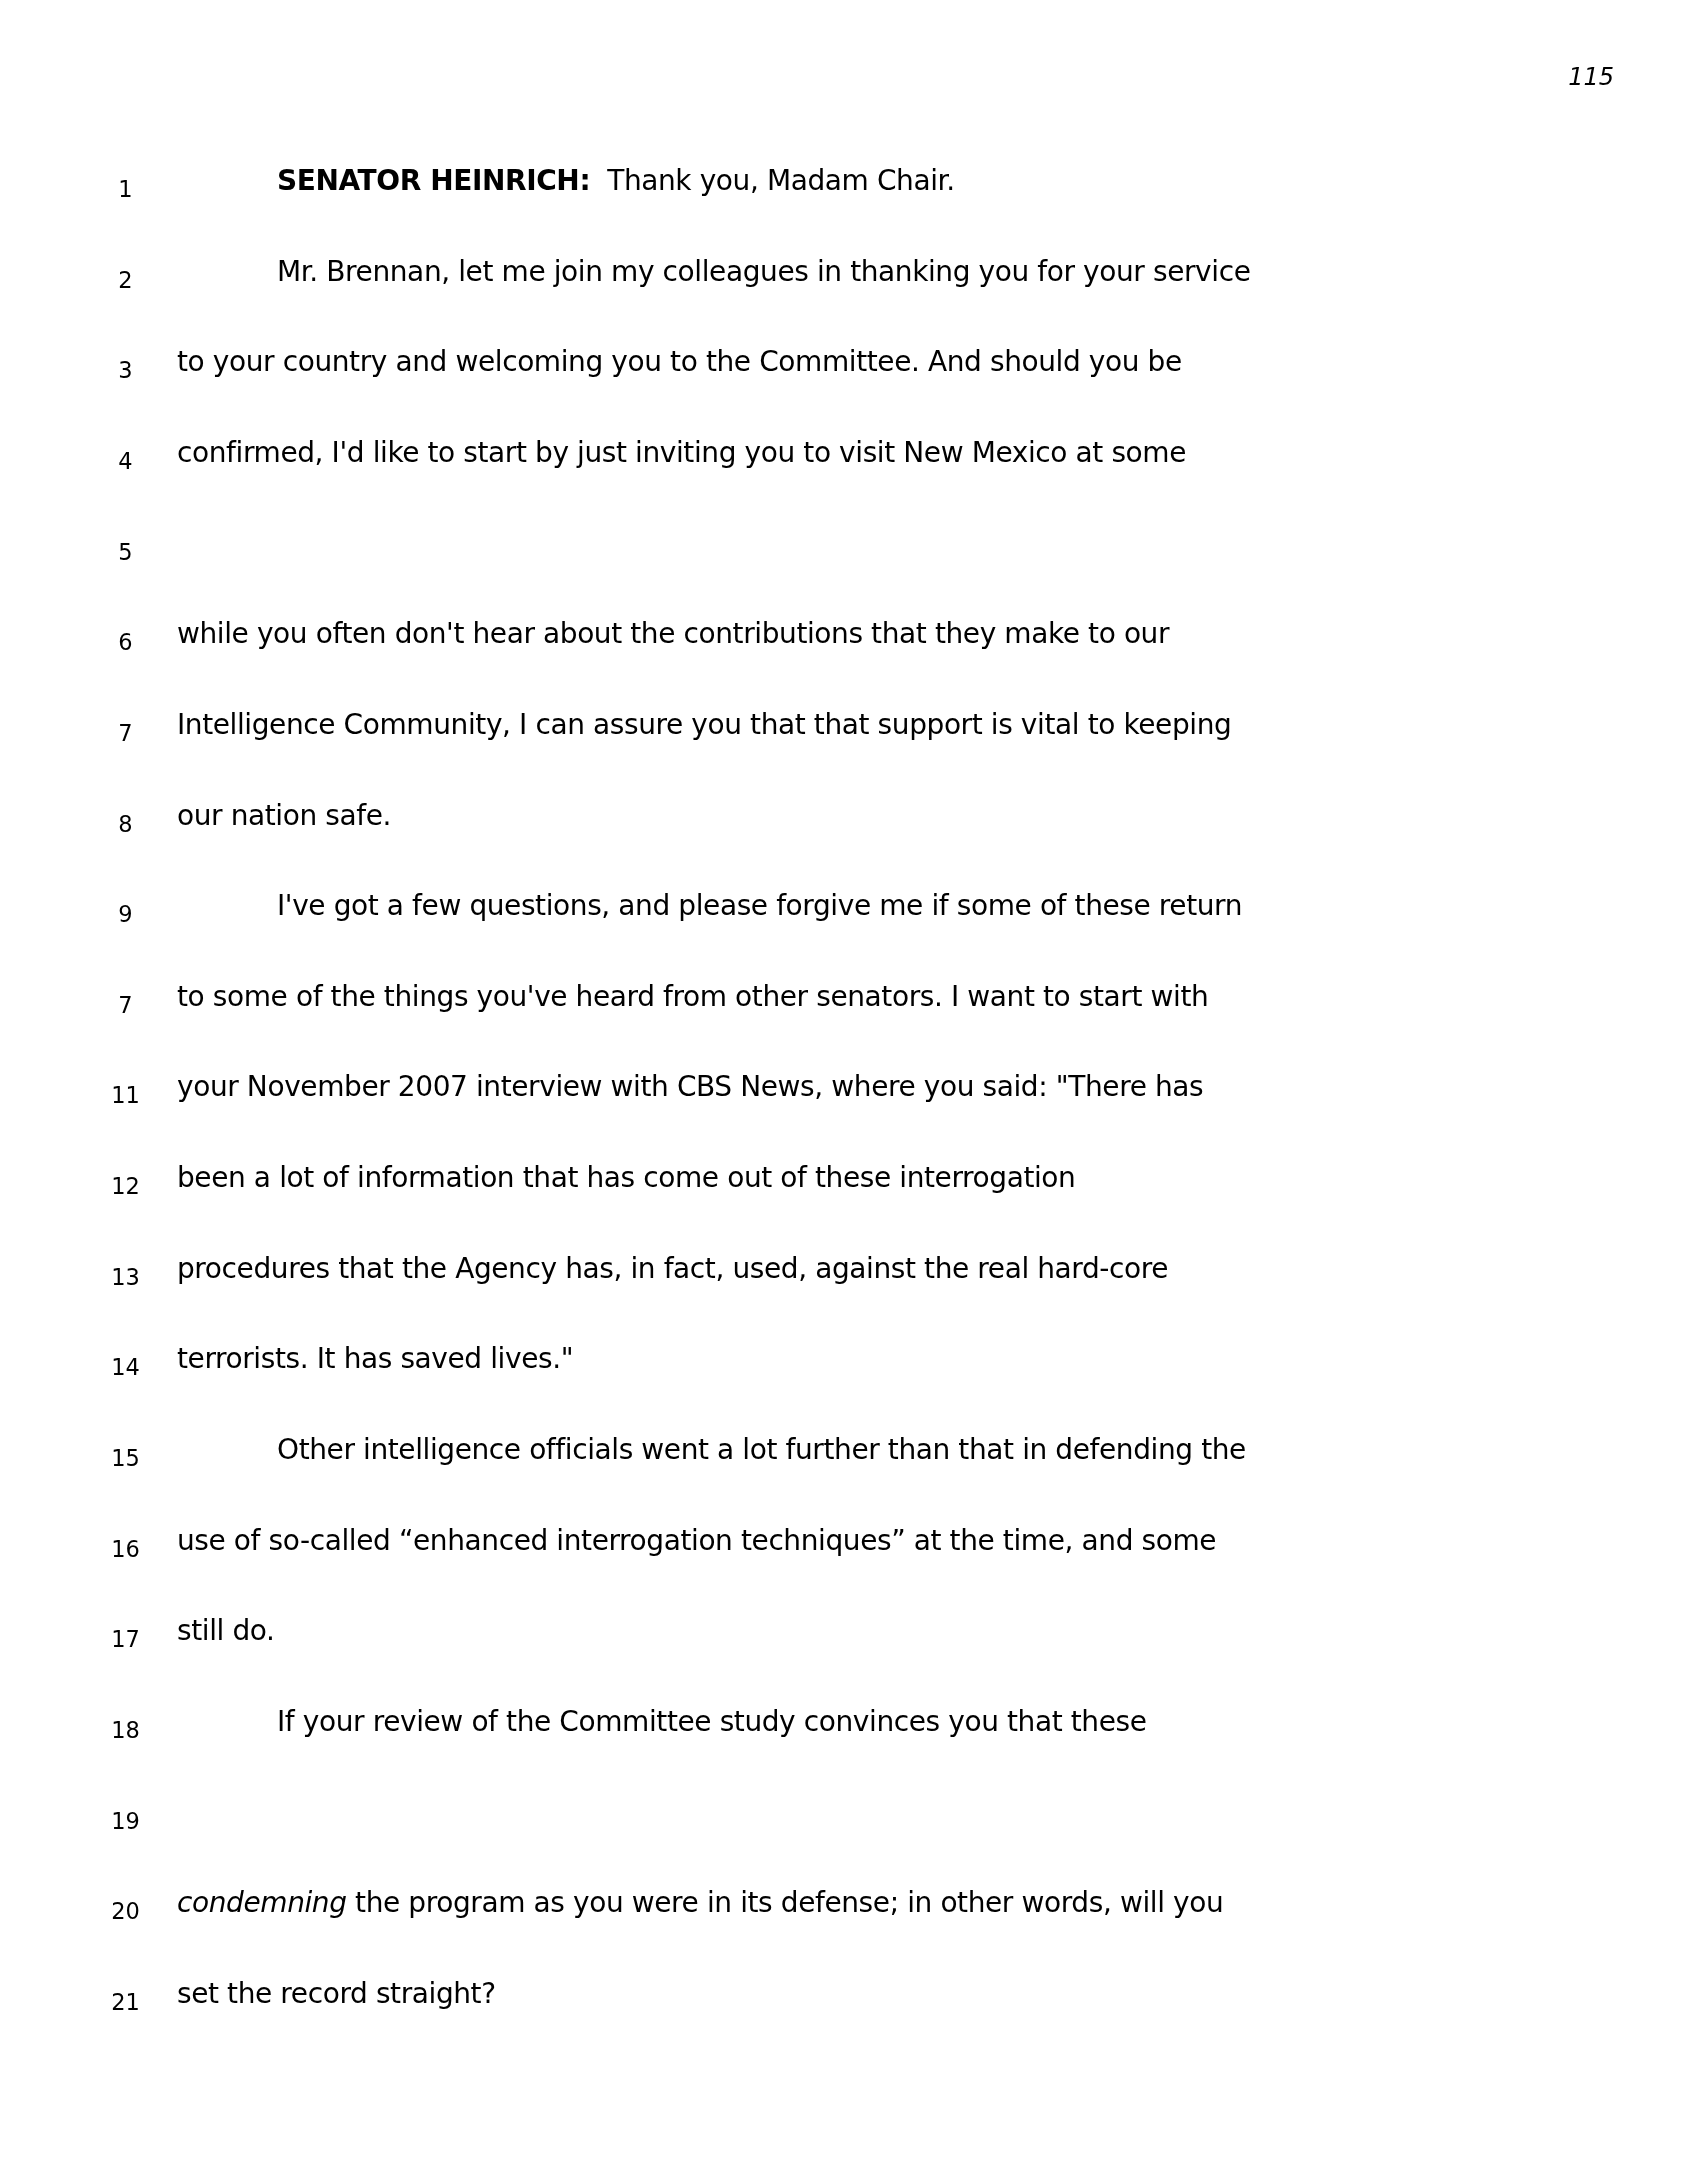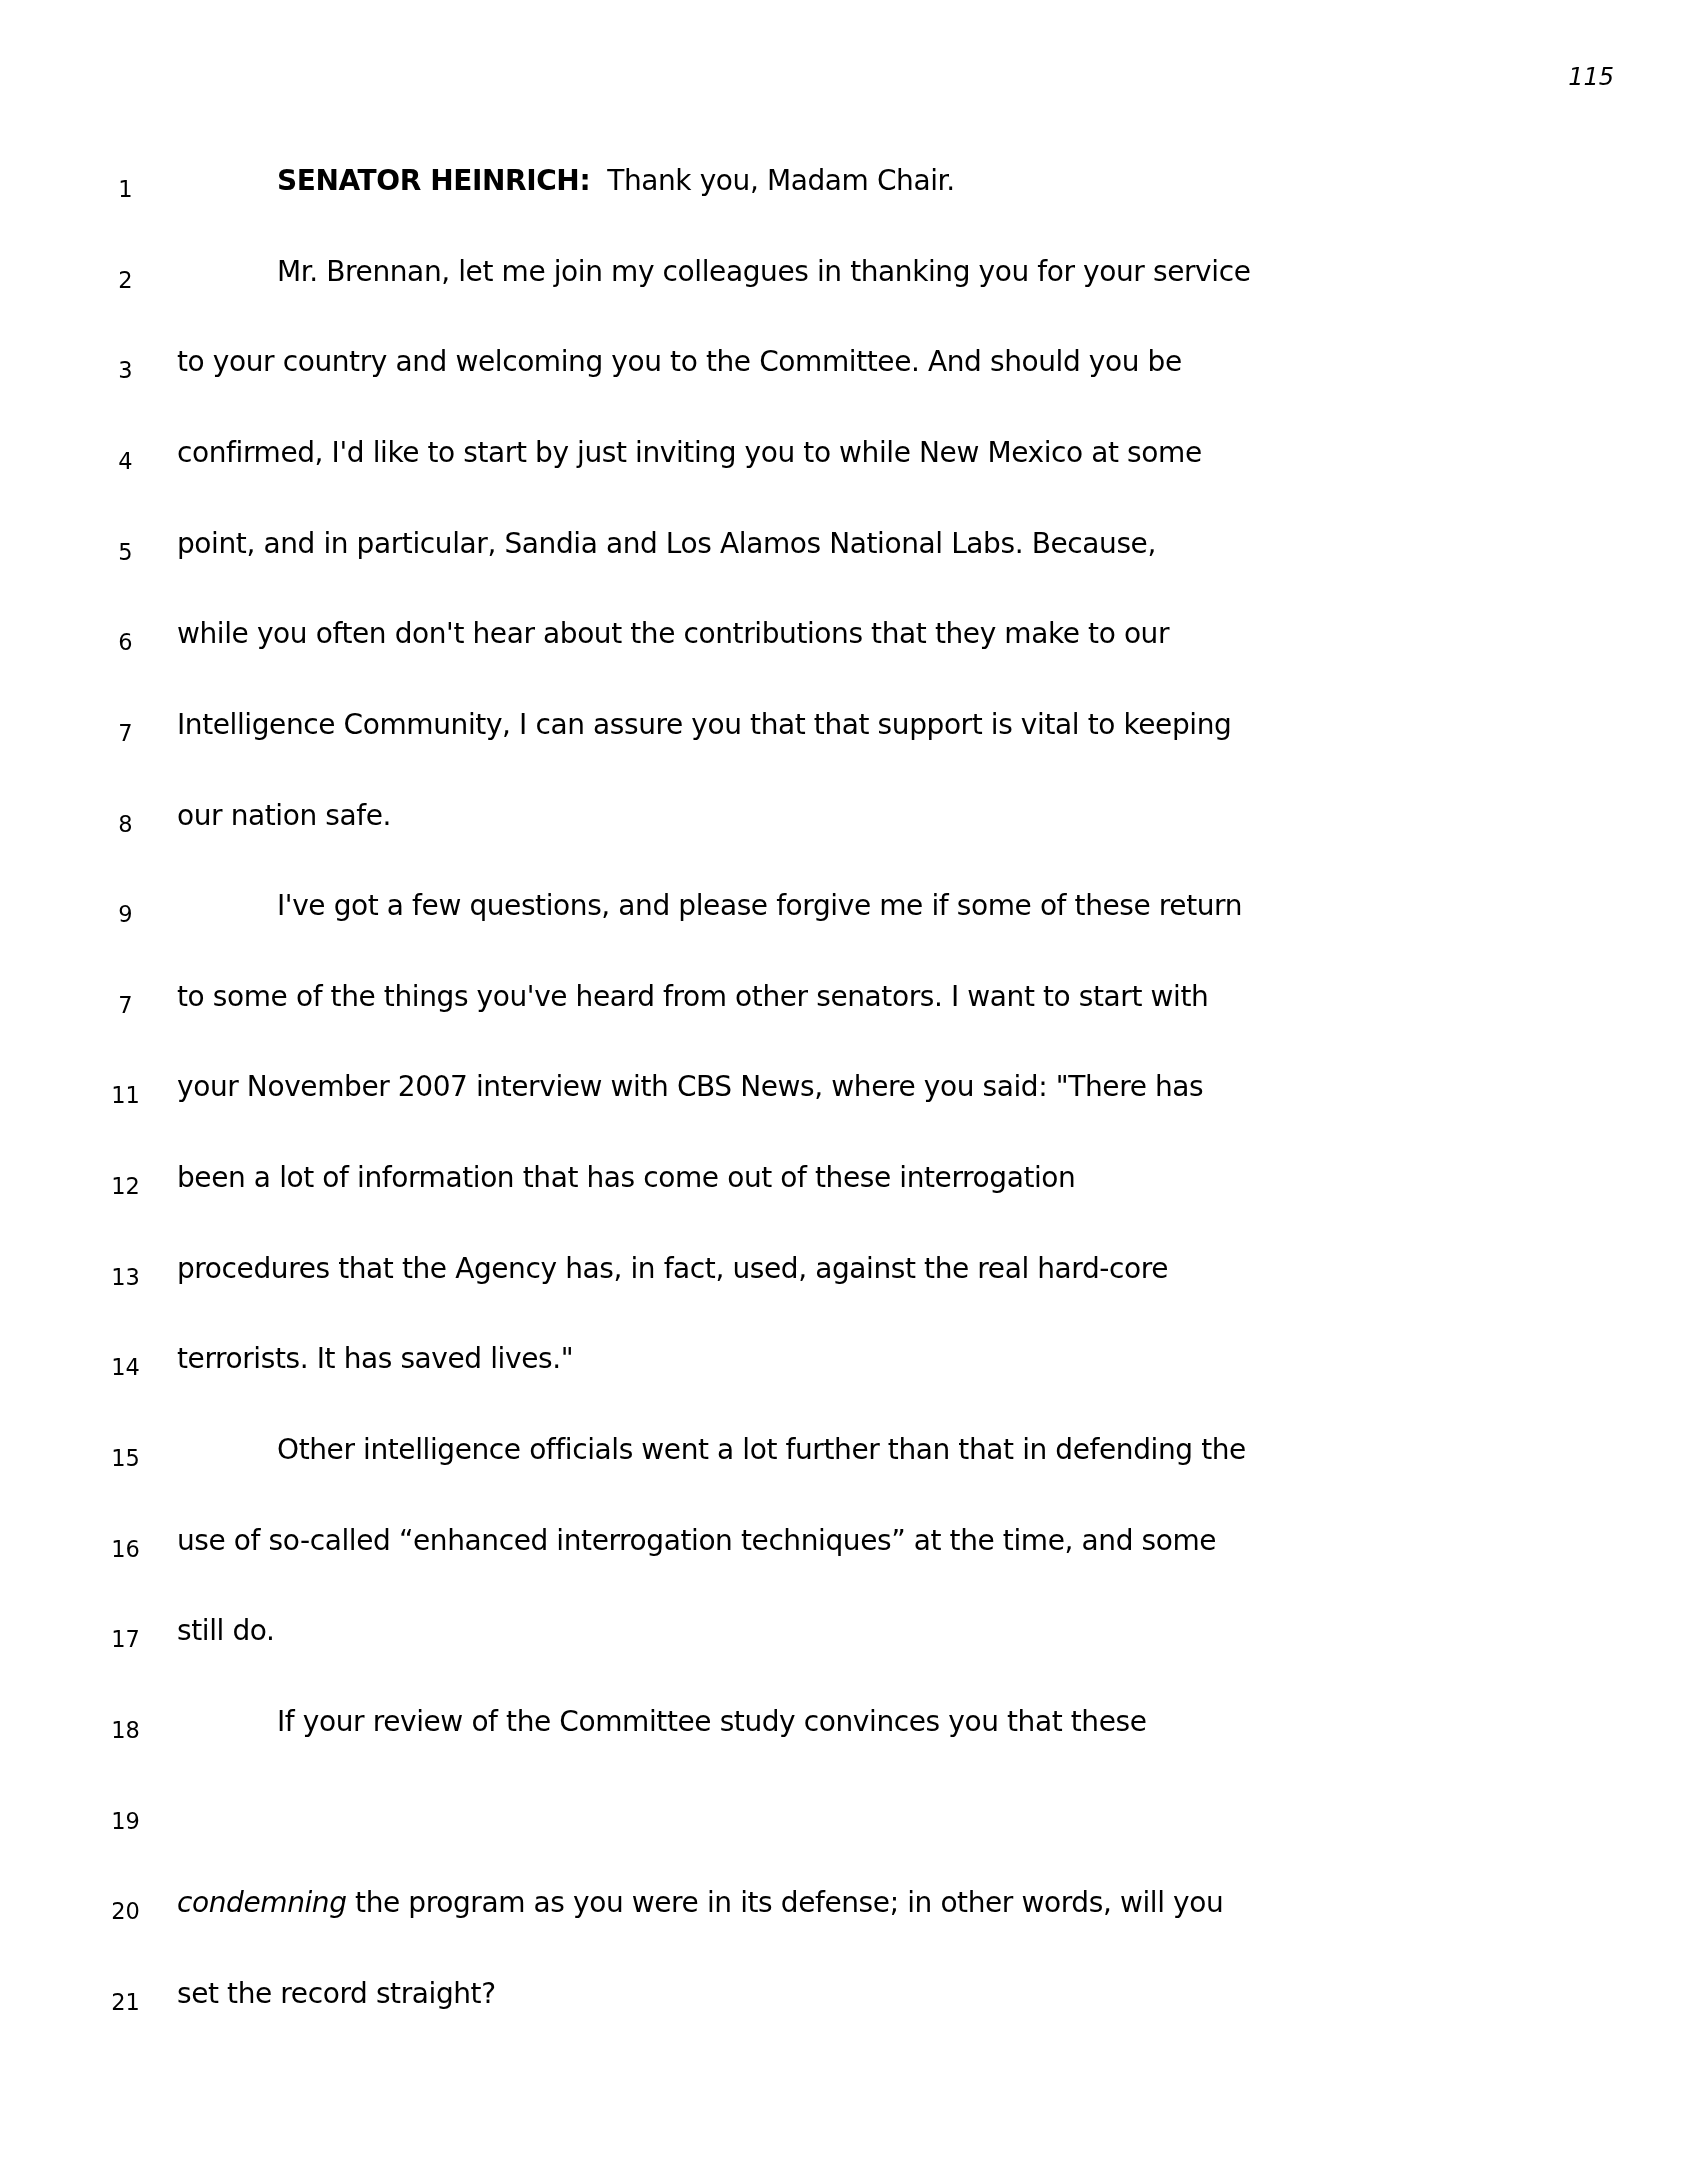--- a/index.html
+++ b/index.html
@@ -26,25 +26,24 @@
   <div class="line" style="top:255px">
     <span class="ln">2</span>
     <span class="txt indent">Mr. Brennan, let me join my colleagues in thanking you for your service</span>
   </div>
   <div class="line" style="top:345px">
     <span class="ln">3</span>
     <span class="txt">to your country and welcoming you to the Committee.  And should you be</span>
   </div>
   <div class="line" style="top:436px">
     <span class="ln">4</span>
-    <span class="txt">confirmed, I'd like to start by just inviting you to while New Mexico at some</span>
+    <span class="txt">confirmed, I'd like to start by just inviting you to visit New Mexico at some</span>
   </div>
   <div class="line" style="top:527px">
     <span class="ln">5</span>
-    <span class="txt">point, and in particular, Sandia and Los Alamos National Labs.  Because,</span>
   </div>
   <div class="line" style="top:617px">
     <span class="ln">6</span>
     <span class="txt">while you often don't hear about the contributions that they make to our</span>
   </div>
   <div class="line" style="top:708px">
     <span class="ln">7</span>
     <span class="txt">Intelligence Community, I can assure you that that support is vital to keeping</span>
   </div>
   <div class="line" style="top:799px">

